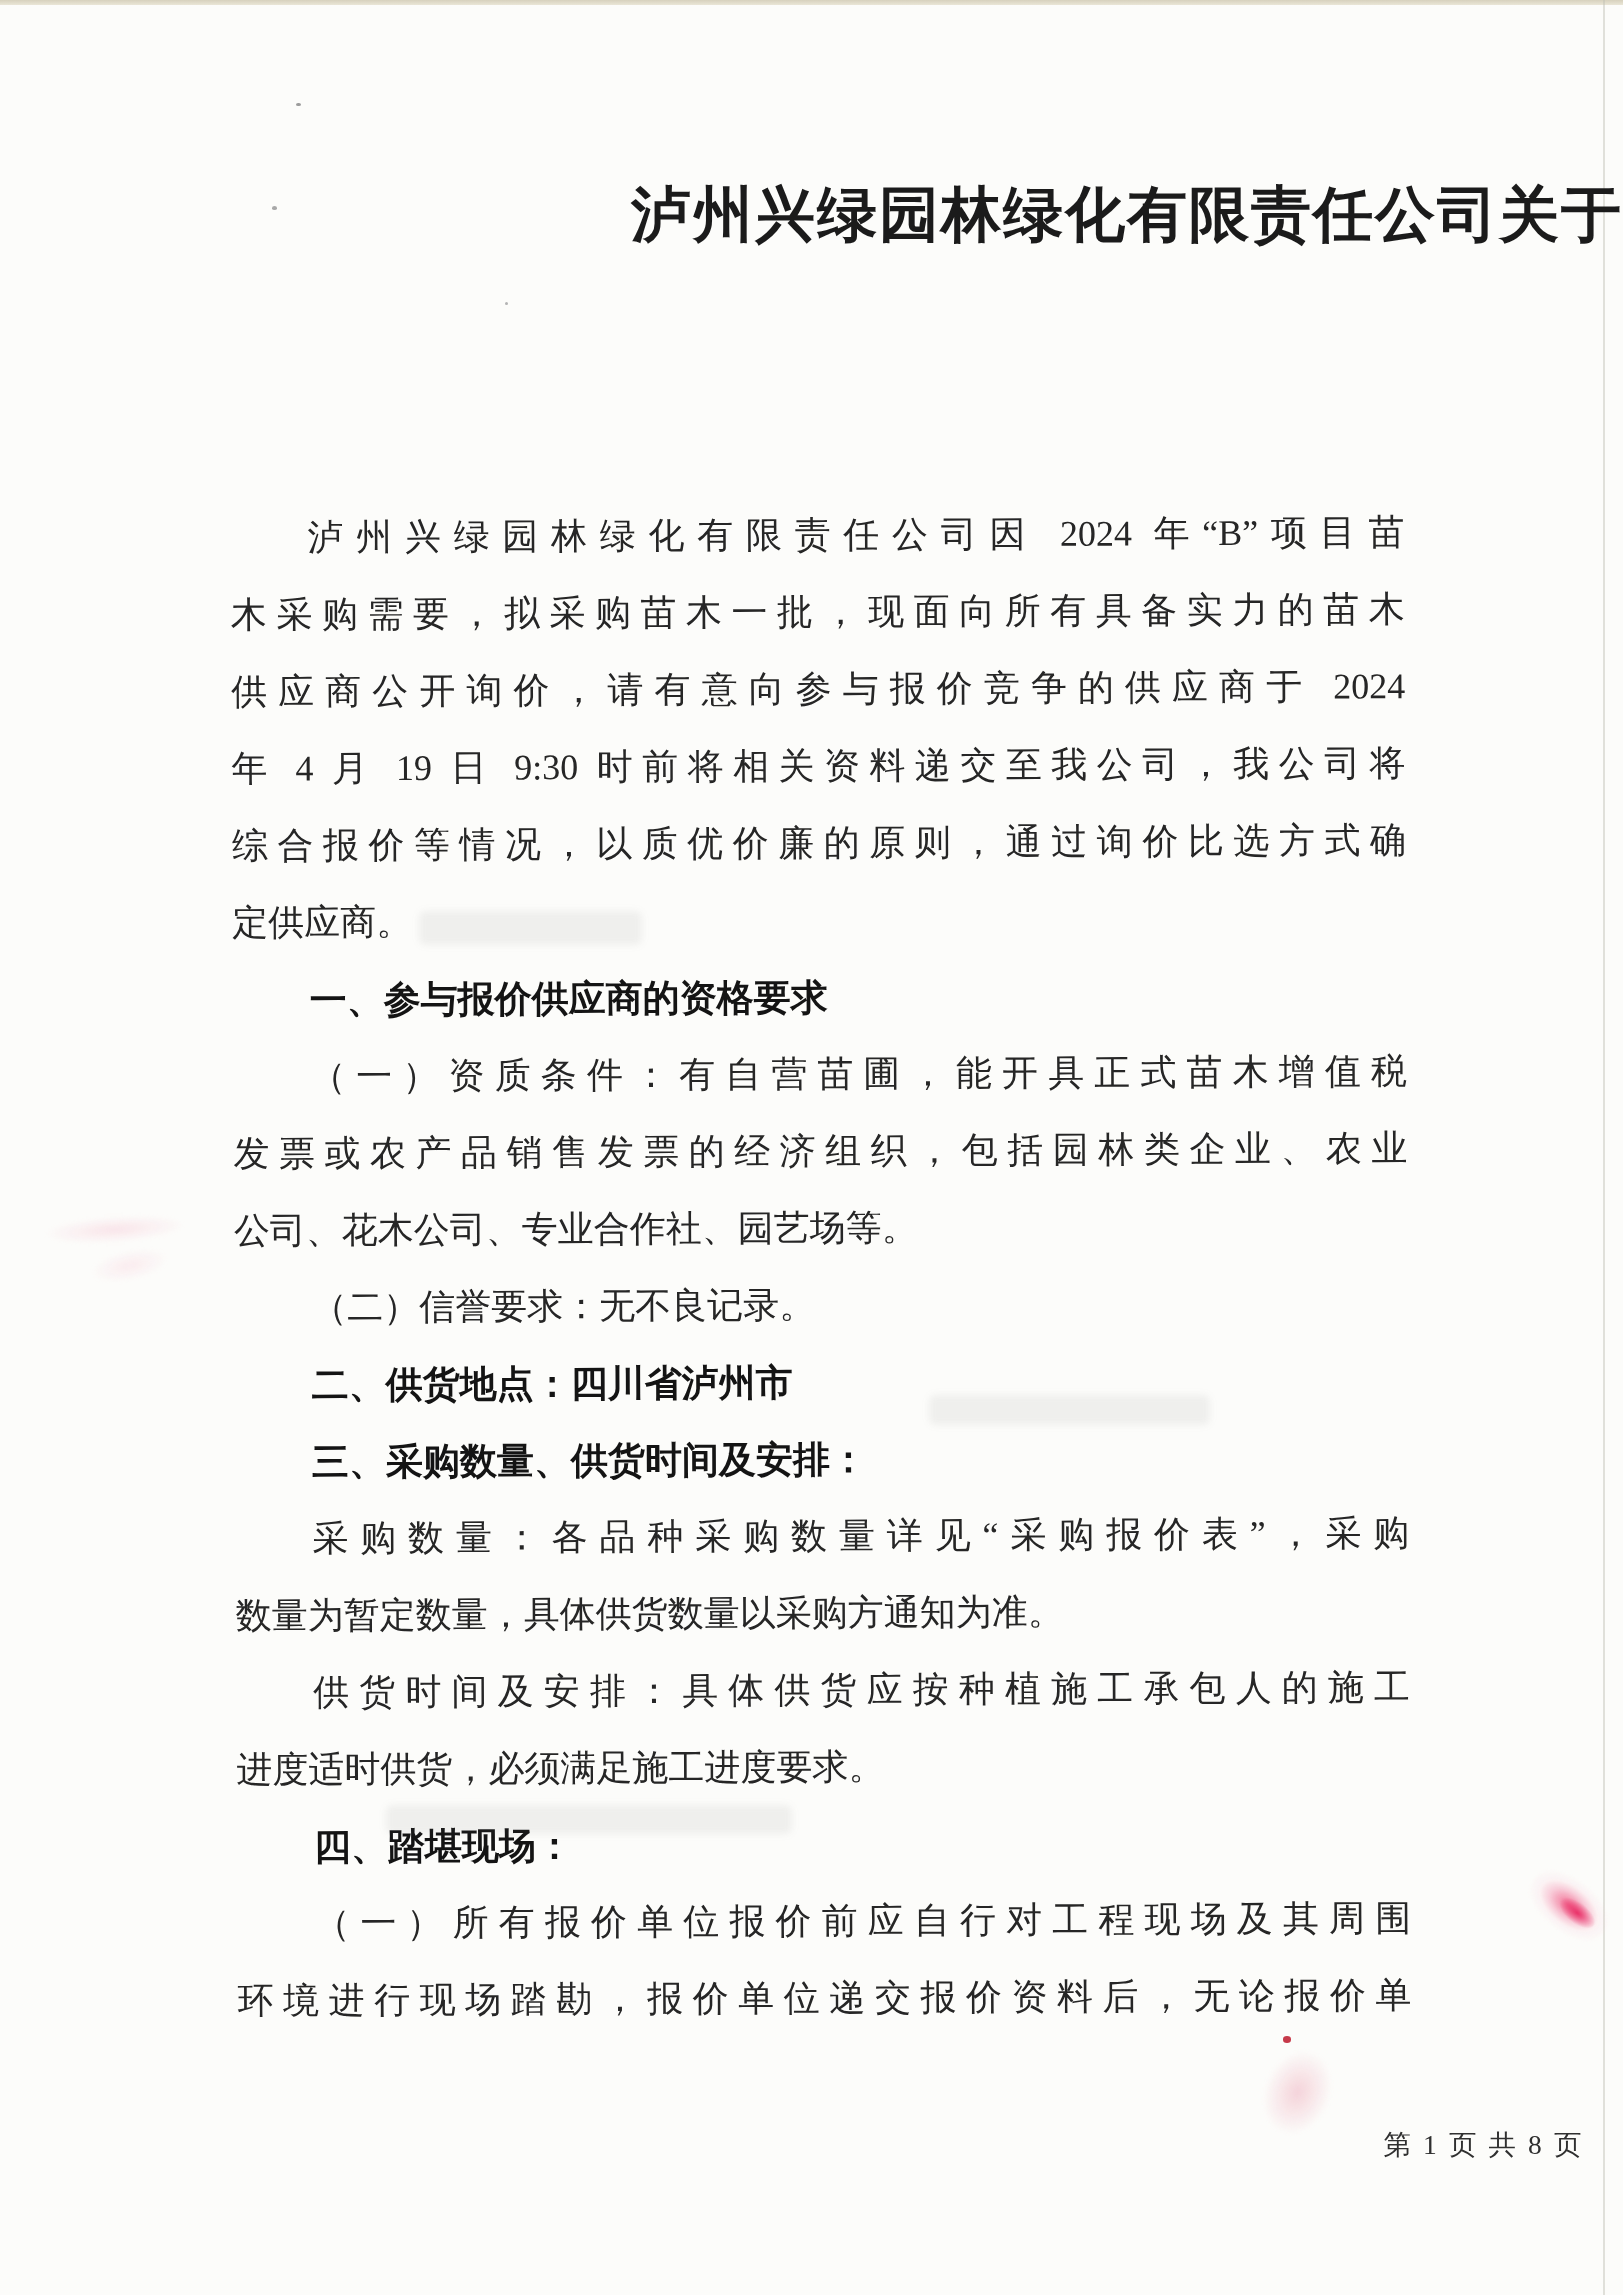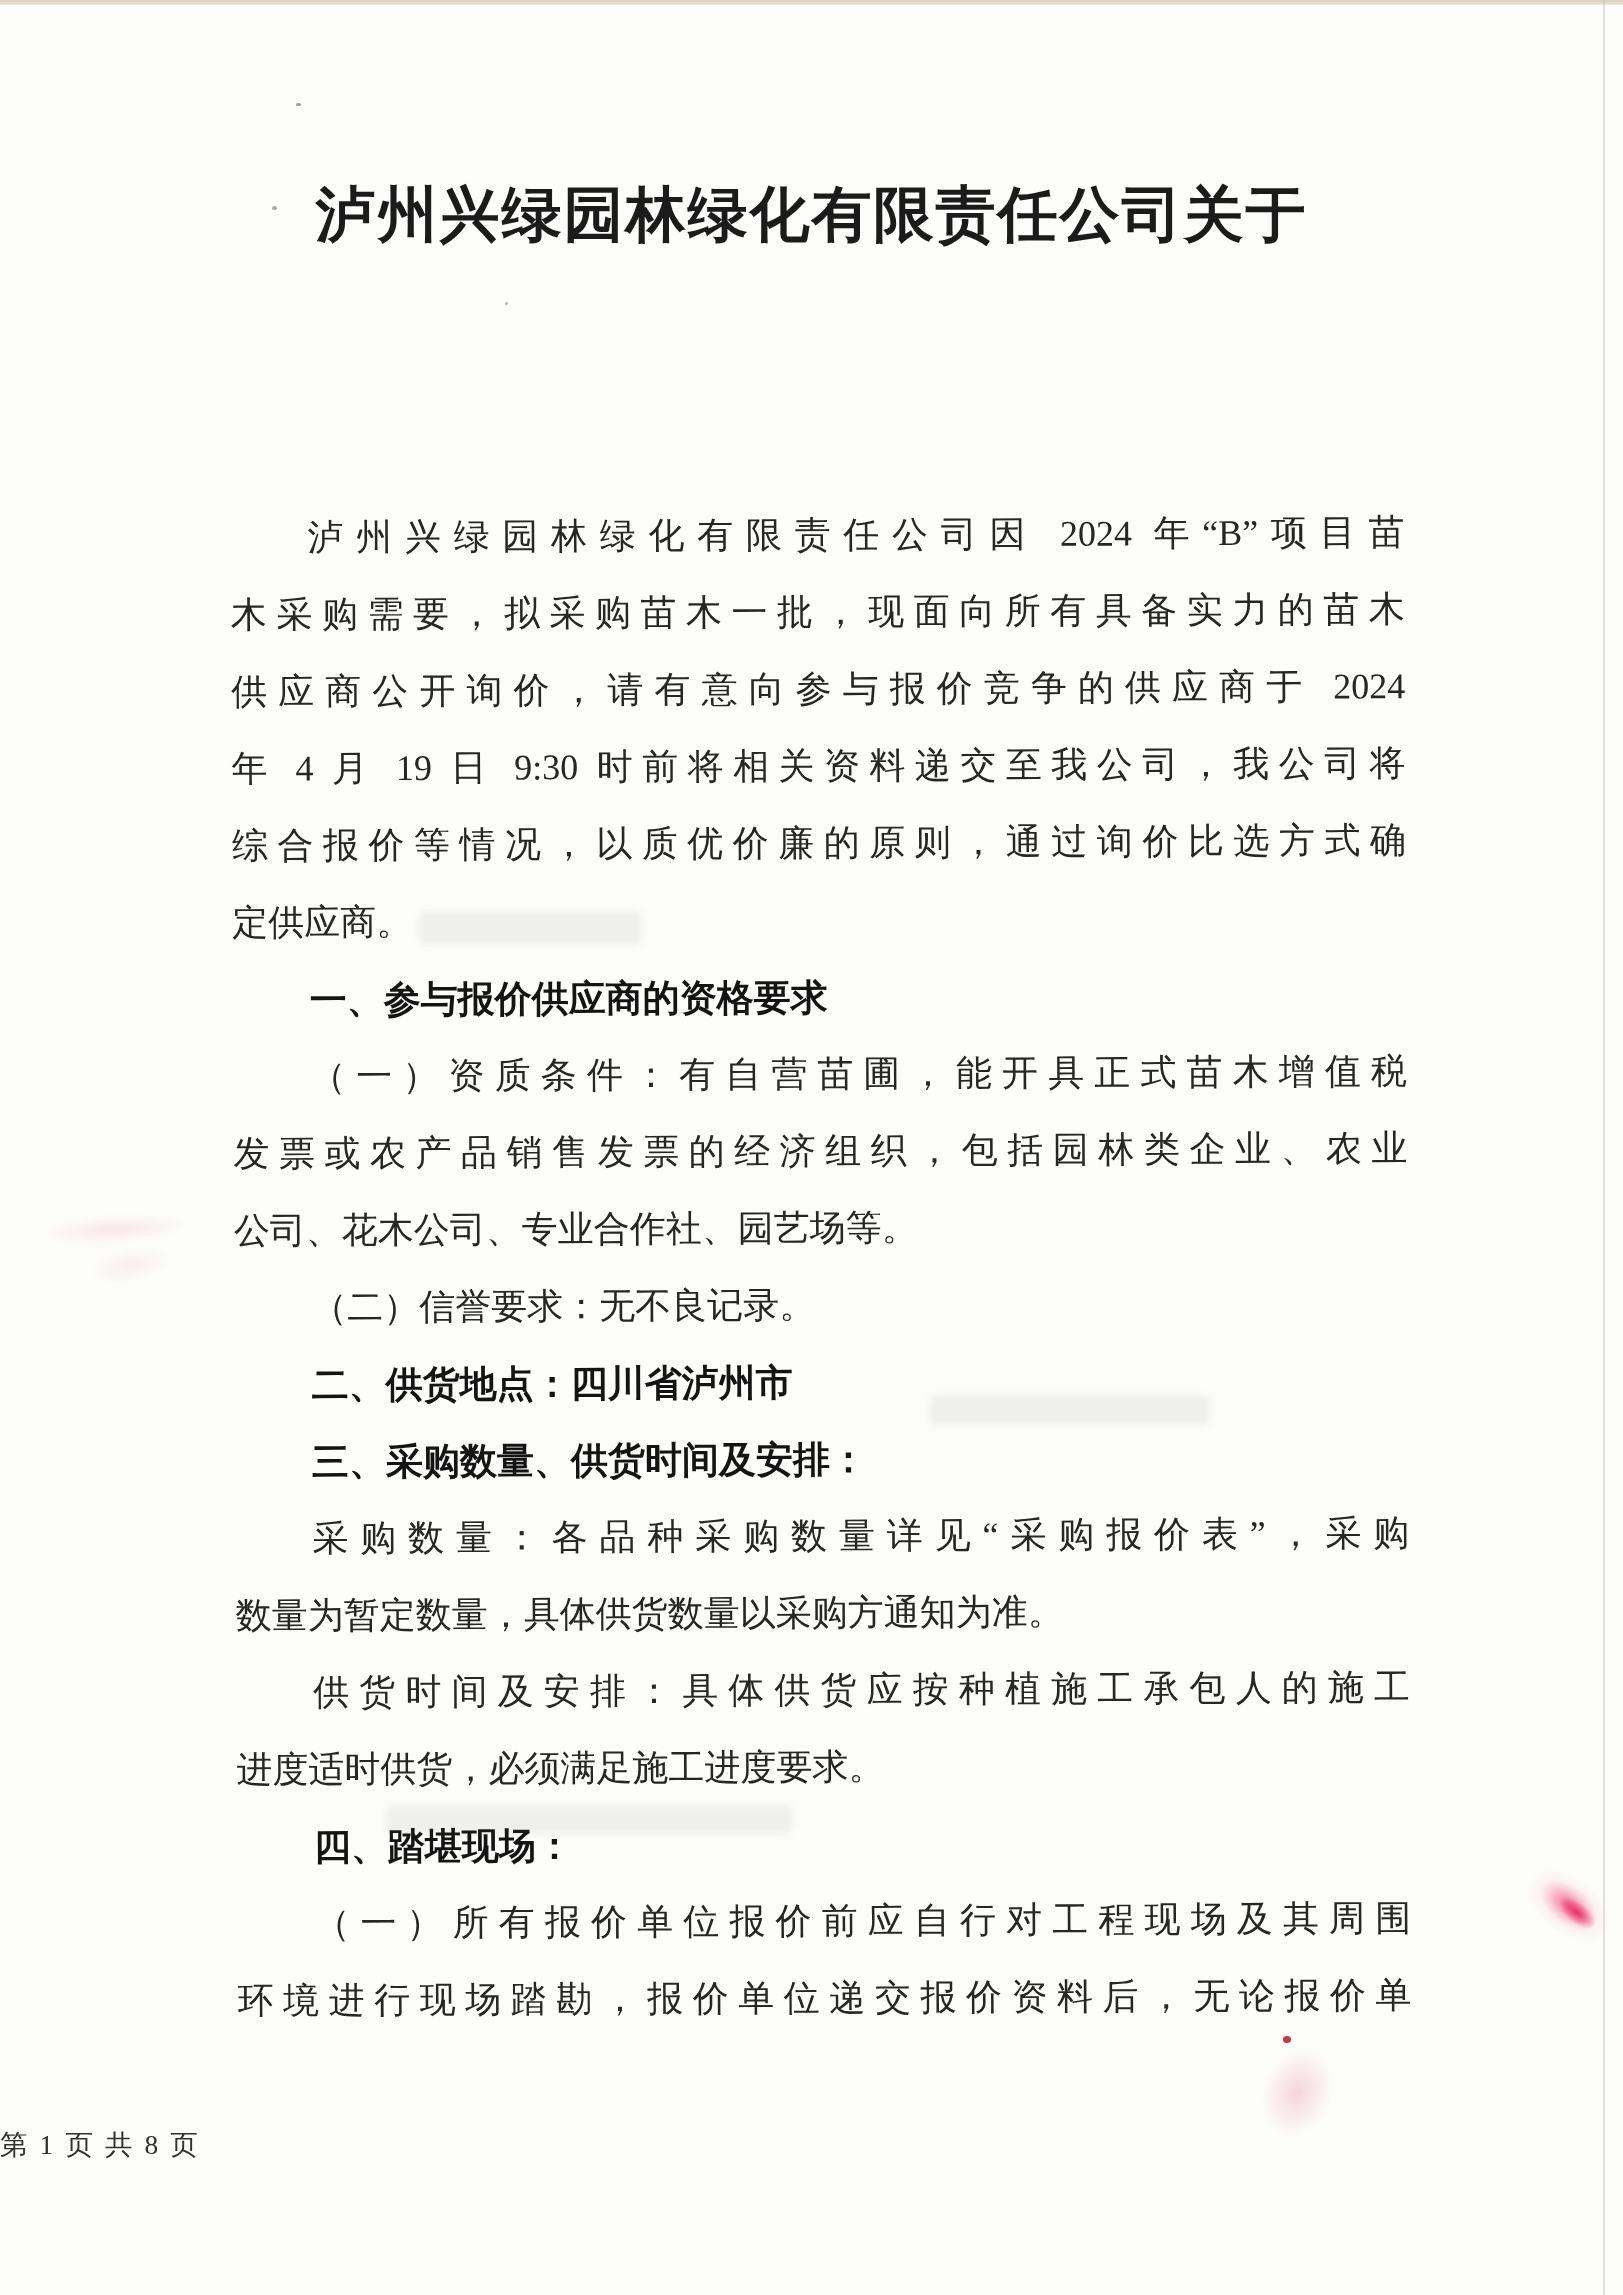--- a/index.html
+++ b/index.html
@@ -17,21 +17,21 @@
     background:linear-gradient(#d7d1bd, #eae6d7);
   }
   .edge-right {
     position:absolute; top:0; right:18.3px; width:2px; height:100%;
     background:rgba(190,190,180,0.45);
   }
 
   
   .title {
     position:absolute; top:168px; left:0; width:100%;
-    margin:0; text-align:center;
+    margin:0; text-align:right;
     font-family:"Liberation Sans", sans-serif;
     font-weight:700; font-size:60px; line-height:93px;
     letter-spacing:2px; color:#1b1b1b;
   }
 
   
   .body {
     position:absolute; top:497px; left:234px; width:1174px;
     font-size:36px; line-height:77px;
     transform:rotate(-0.28deg); transform-origin:50% 50%;
@@ -40,21 +40,21 @@
   .ln.indent { text-indent:77px; }
   .ln.justify { text-align:justify; text-align-last:justify; }
   .ln.heading {
     font-family:"Liberation Sans", sans-serif;
     font-weight:700; font-size:37px; color:#141414;
   }
 
   
   .footer {
     position:absolute; top:2127px; left:0; width:1584px;
-    text-align:left; font-size:27.5px; letter-spacing:2.6px; color:#303030;
+    text-align:right; font-size:27.5px; letter-spacing:2.6px; color:#303030;
   }
 
   
   .artifact { position:absolute; pointer-events:none; }
   .smudge-pink {
     left:1525px; top:1873px; width:88px; height:65px;
     transform:rotate(38deg); border-radius:50%;
     background:radial-gradient(ellipse 55% 42% at 50% 50%,
       rgba(236,45,100,0.70) 0%, rgba(243,130,165,0.40) 45%,
       rgba(248,200,215,0.18) 70%, rgba(248,200,215,0) 100%);

